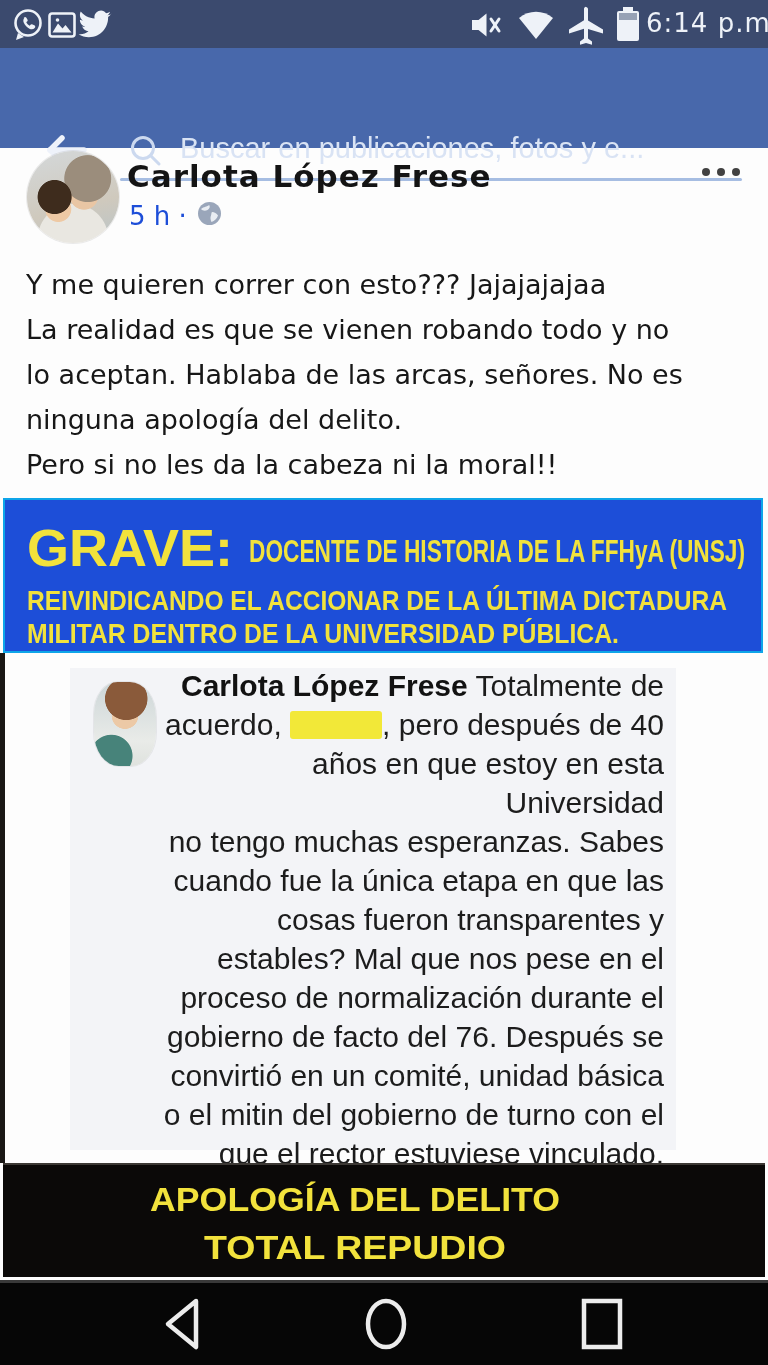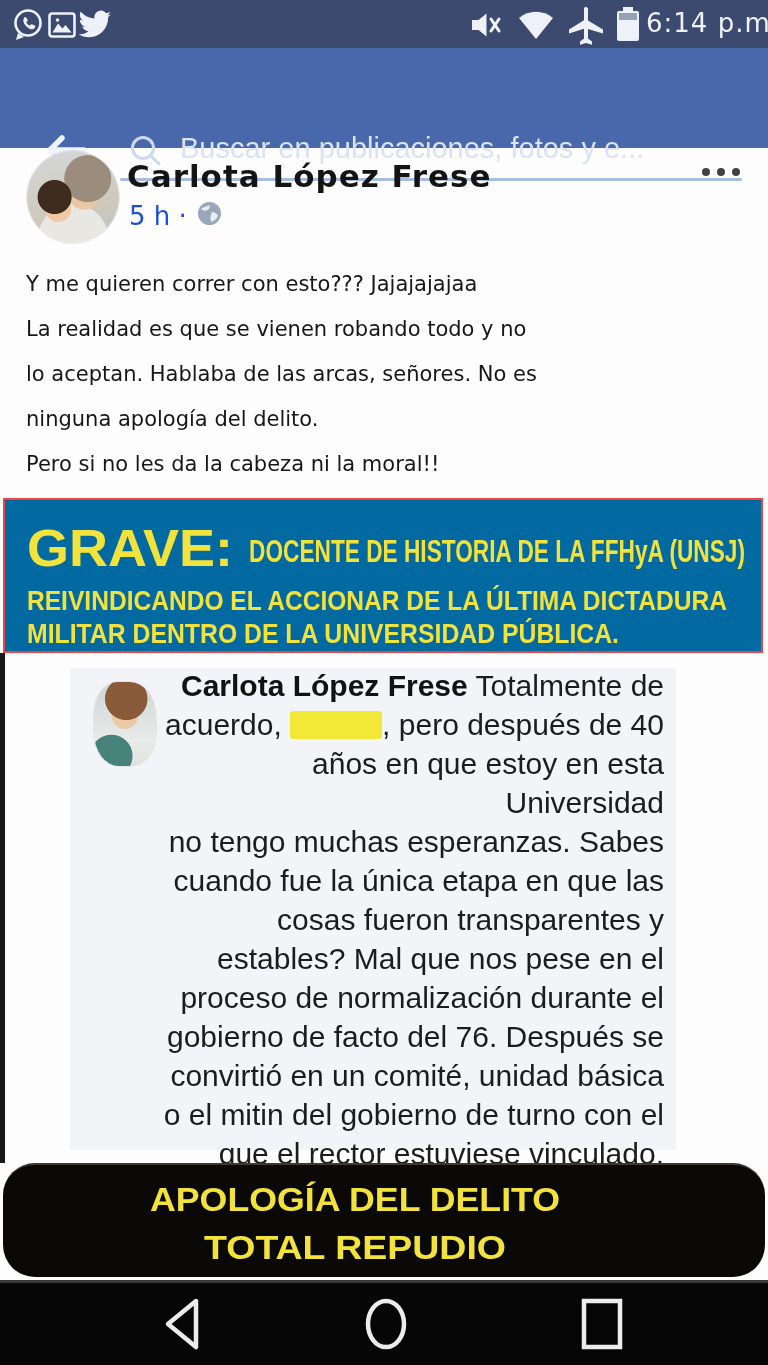--- a/index.html
+++ b/index.html
@@ -35,25 +35,25 @@
   .author{left:127px;top:158px;font-family:"DejaVu Sans",sans-serif;font-weight:bold;
           font-size:31px;color:#141414;letter-spacing:1px;white-space:nowrap;}
   .meta{left:129px;top:201px;font-family:"DejaVu Sans",sans-serif;font-size:26px;
         color:#1d4ed8;white-space:nowrap;}
   .globe{left:196px;top:200px;width:27px;height:27px;}
   .more-dots{left:702px;top:168px;width:44px;height:10px;display:flex;gap:7px;cursor:pointer;}
   .more-dots i{width:8px;height:8px;border-radius:50%;background:#414141;}
 
   
   .post-body{left:26px;top:262px;width:742px;font-family:"DejaVu Sans",sans-serif;
-             font-size:21px;line-height:45px;color:#171717;white-space:pre-line;}
-
-  
-  .banner-top{left:3px;top:498px;width:760px;height:155px;background:#0369a1;
-              border:2px solid #ef4444;box-sizing:border-box;}
+             font-size:27px;line-height:45px;color:#171717;white-space:pre-line;}
+
+  
+  .banner-top{left:3px;top:498px;width:760px;height:155px;background:#1d4ed8;
+              border:2px solid #0ea5e9;box-sizing:border-box;}
   
   .left-strip{left:0;top:653px;width:5px;height:510px;background:#1a1715;}
 
   
   .comment-panel{left:70px;top:668px;width:606px;height:482px;background:#f3f4f7;}
   .avatar-comment{position:absolute;left:24px;top:14px;width:62px;height:84px;border-radius:38% 42% 40% 40%;
     background:
       radial-gradient(circle at 52% 20%, #8a5a3a 0 28%, rgba(0,0,0,0) 29%),
       radial-gradient(circle at 50% 40%, #ecc9a6 0 22%, rgba(0,0,0,0) 23%),
       radial-gradient(circle at 28% 88%, #47837a 0 24%, rgba(0,0,0,0) 25%),
@@ -61,21 +61,21 @@
     box-shadow:0 0 0 1px rgba(0,0,0,.06);}
   .comment-text{position:absolute;left:92px;top:-2px;width:502px;margin:0;
                 font-size:30px;line-height:39px;color:#1c1c1c;text-align:right;}
   .comment-text b{font-weight:bold;color:#121212;}
   .comment-text .seg{white-space:pre-line;}
   .redaction{display:inline-block;width:92px;height:28px;border-radius:3px;
              vertical-align:-4px;}
 
   
   .banner-bottom{left:3px;top:1163px;width:762px;height:114px;background:#0b0908;
-                 border-top:2px solid #3c3834;box-sizing:border-box;border-radius:32px;}
+                 border-top:2px solid #3c3834;box-sizing:border-box;}
 
   
   .navbar{left:0;top:1280px;width:768px;height:85px;background:#060606;
           border-top:3px solid #393939;box-sizing:border-box;}
   .navbar svg{position:absolute;cursor:pointer;}
 </style>
 </head>
 <body>
 
 <div class="screen">

